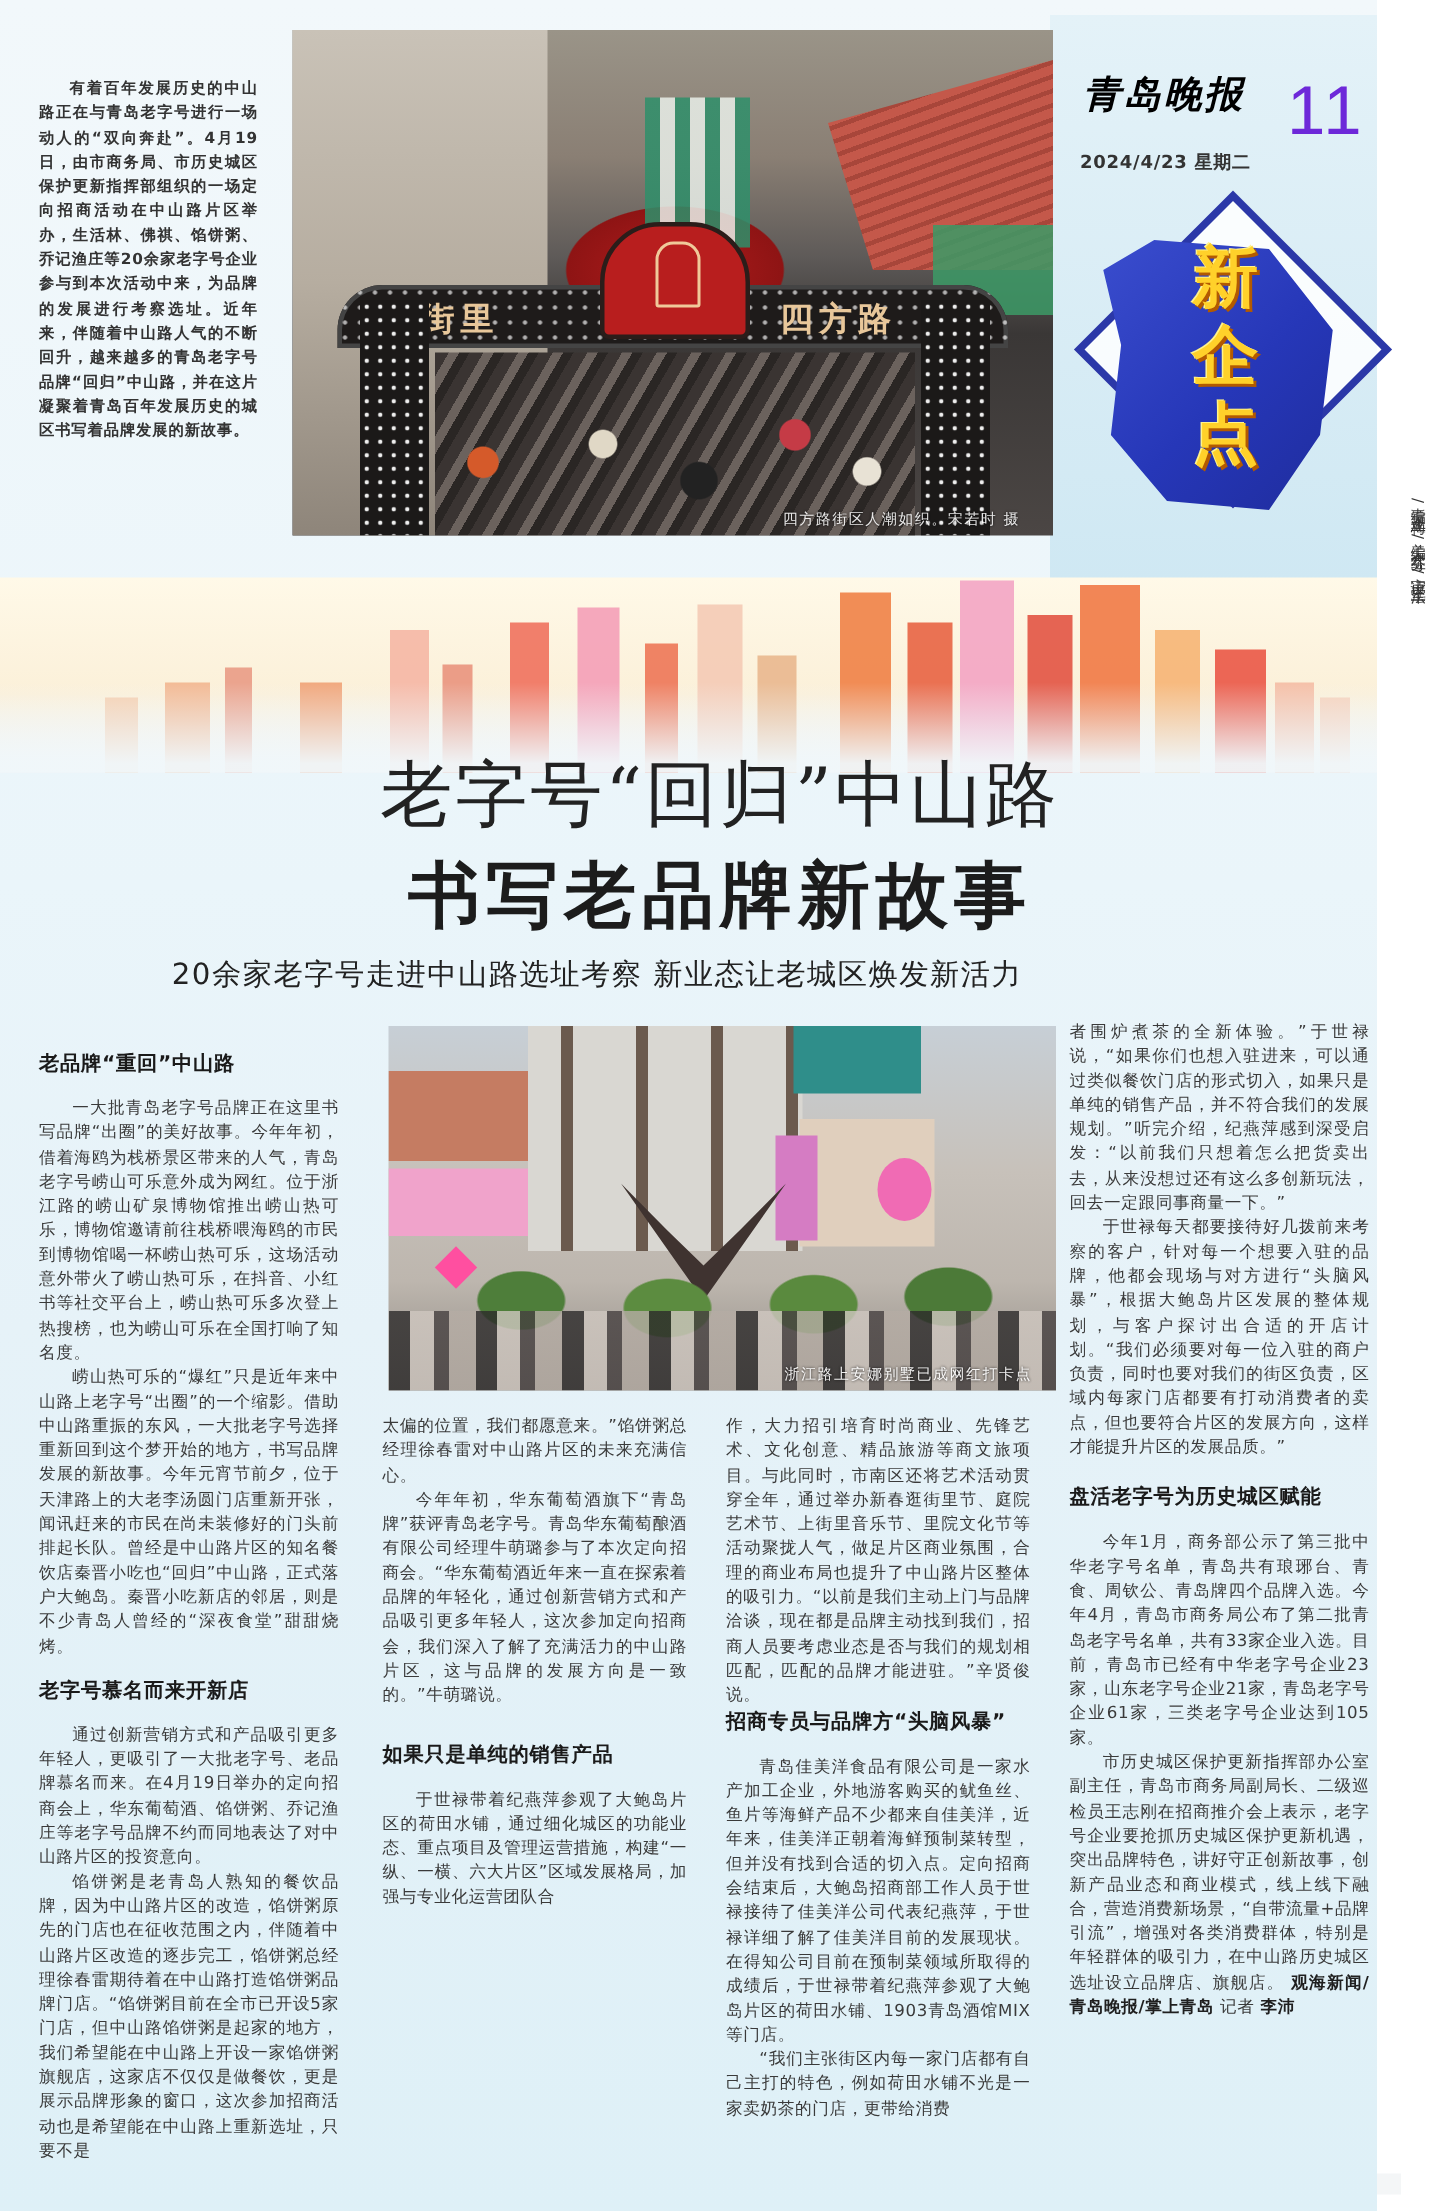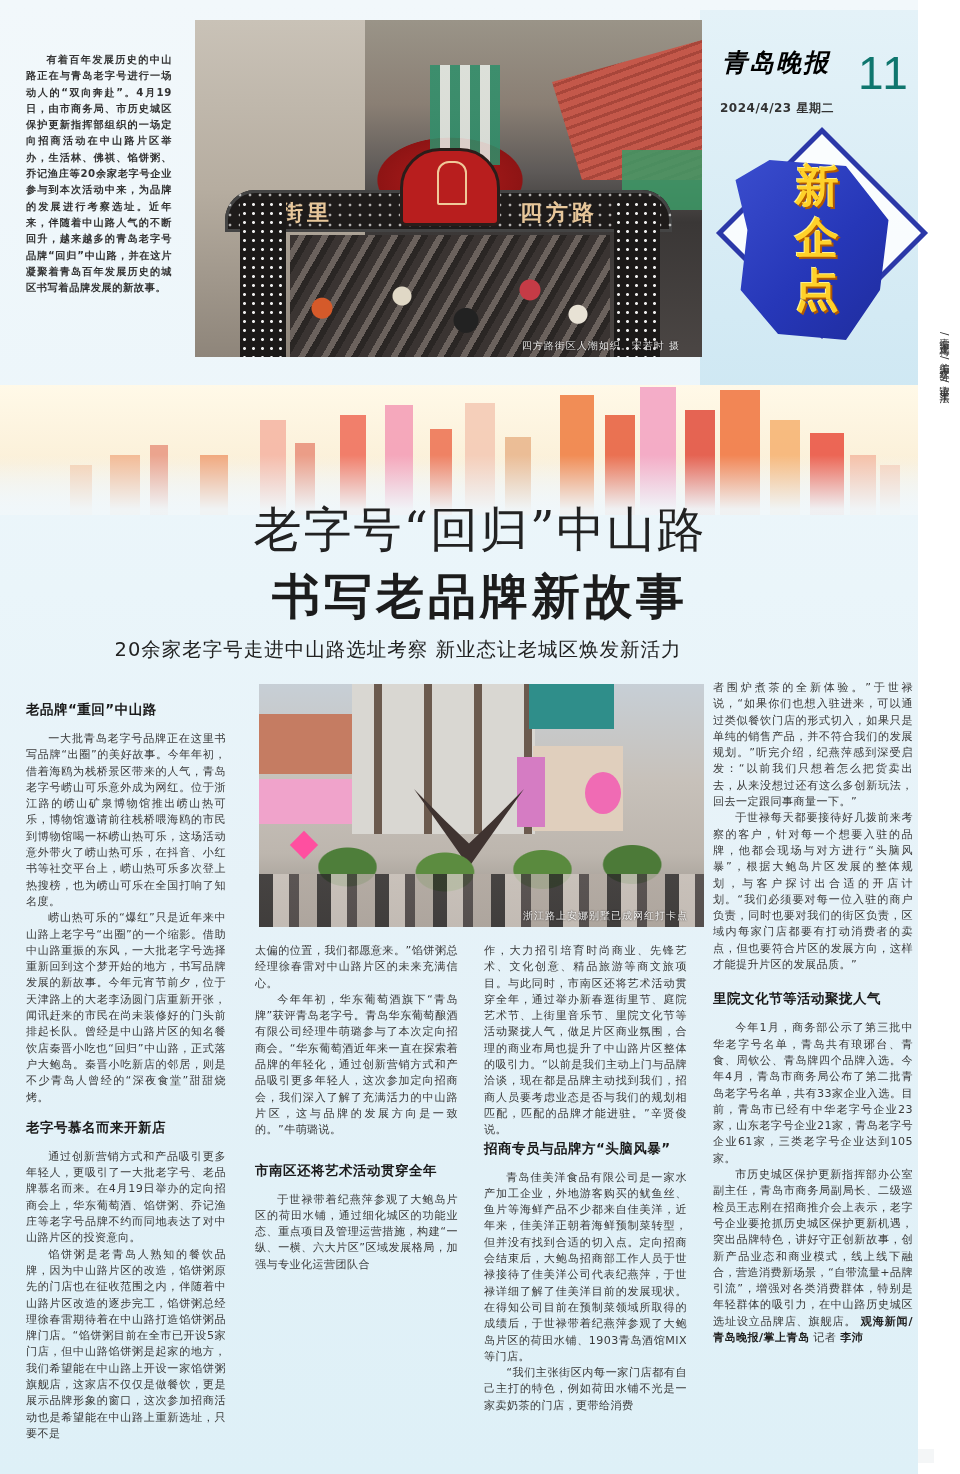--- a/index.html
+++ b/index.html
@@ -57,21 +57,21 @@
       radial-gradient(circle at 55% 70%,#222 0 12px,transparent 13px),
       radial-gradient(circle at 75% 45%,#c53b46 0 10px,transparent 11px),
       radial-gradient(circle at 90% 65%,#e8e2d5 0 9px,transparent 10px),
       repeating-linear-gradient(120deg,#3a3432 0 8px,#6b625d 8px 14px,#2a2624 14px 20px);}
   .p1-caption{position:absolute;right:22px;bottom:4px;font-size:10px;color:#fff;opacity:.88;letter-spacing:1px;text-shadow:0 0 2px #000;text-align:right;}
 
   
   .masthead-logo{position:absolute;left:722px;top:46px;font-family:"DejaVu Serif",serif;
     font-size:25px;font-weight:bold;color:#000000;font-style:italic;letter-spacing:2px;}
   .page-num{position:absolute;left:858px;top:46px;font-family:"Liberation Sans",sans-serif;
-    font-size:46px;color:#0f766e;letter-spacing:2px;}
+    font-size:46px;color:#6d28d9;letter-spacing:2px;}
   .issue-date{position:absolute;left:720px;top:100px;font-size:12px;color:#333;font-weight:bold;letter-spacing:.5px;}
 
   
   .section-badge{position:absolute;left:707px;top:130px;width:210px;height:255px;}
   .sb-frame{position:absolute;left:40px;top:28px;width:150px;height:150px;border:5px solid #2b38a8;transform:rotate(45deg);
     background:rgba(255,255,255,.85);}
   .sb-brush{position:absolute;left:20px;top:20px;width:170px;height:200px;
     background:linear-gradient(135deg,#3c4fd0 0%,#2637b8 55%,#1e2b9a 100%);
     clip-path:polygon(5% 15%,25% 5%,70% 8%,95% 35%,90% 70%,70% 95%,30% 92%,8% 70%,12% 40%);}
   .sb-text{position:absolute;left:80px;top:30px;width:60px;text-align:center;
@@ -236,35 +236,35 @@
     <p>一大批青岛老字号品牌正在这里书写品牌“出圈”的美好故事。今年年初，借着海鸥为栈桥景区带来的人气，青岛老字号崂山可乐意外成为网红。位于浙江路的崂山矿泉博物馆推出崂山热可乐，博物馆邀请前往栈桥喂海鸥的市民到博物馆喝一杯崂山热可乐，这场活动意外带火了崂山热可乐，在抖音、小红书等社交平台上，崂山热可乐多次登上热搜榜，也为崂山可乐在全国打响了知名度。</p>
     <p>崂山热可乐的“爆红”只是近年来中山路上老字号“出圈”的一个缩影。借助中山路重振的东风，一大批老字号选择重新回到这个梦开始的地方，书写品牌发展的新故事。今年元宵节前夕，位于天津路上的大老李汤圆门店重新开张，闻讯赶来的市民在尚未装修好的门头前排起长队。曾经是中山路片区的知名餐饮店秦晋小吃也“回归”中山路，正式落户大鲍岛。秦晋小吃新店的邻居，则是不少青岛人曾经的“深夜食堂”甜甜烧烤。</p>
     <div class="sec-title" style="margin-top:12px;">老字号慕名而来开新店</div>
     <p>通过创新营销方式和产品吸引更多年轻人，更吸引了一大批老字号、老品牌慕名而来。在4月19日举办的定向招商会上，华东葡萄酒、馅饼粥、乔记渔庄等老字号品牌不约而同地表达了对中山路片区的投资意向。</p>
     <p>馅饼粥是老青岛人熟知的餐饮品牌，因为中山路片区的改造，馅饼粥原先的门店也在征收范围之内，伴随着中山路片区改造的逐步完工，馅饼粥总经理徐春雷期待着在中山路打造馅饼粥品牌门店。“馅饼粥目前在全市已开设5家门店，但中山路馅饼粥是起家的地方，我们希望能在中山路上开设一家馅饼粥旗舰店，这家店不仅仅是做餐饮，更是展示品牌形象的窗口，这次参加招商活动也是希望能在中山路上重新选址，只要不是</p>
   </div>
 
   <div class="col col2">
     <p class="no-indent">太偏的位置，我们都愿意来。”馅饼粥总经理徐春雷对中山路片区的未来充满信心。</p>
     <p>今年年初，华东葡萄酒旗下“青岛牌”获评青岛老字号。青岛华东葡萄酿酒有限公司经理牛萌璐参与了本次定向招商会。“华东葡萄酒近年来一直在探索着品牌的年轻化，通过创新营销方式和产品吸引更多年轻人，这次参加定向招商会，我们深入了解了充满活力的中山路片区，这与品牌的发展方向是一致的。”牛萌璐说。</p>
-    <div class="sec-title" style="margin-top:22px;">市南区还将艺术活动贯穿全年</div>
+    <div class="sec-title" style="margin-top:22px;">如果只是单纯的销售产品</div>
     <p>于世禄带着纪燕萍参观了大鲍岛片区的荷田水铺，通过细化城区的功能业态、重点项目及管理运营措施，构建“一纵、一横、六大片区”区域发展格局，加强与专业化运营团队合</p>
   </div>
 
   <div class="col col3">
     <p class="no-indent">作，大力招引培育时尚商业、先锋艺术、文化创意、精品旅游等商文旅项目。与此同时，市南区还将艺术活动贯穿全年，通过举办新春逛街里节、庭院艺术节、上街里音乐节、里院文化节等活动聚拢人气，做足片区商业氛围，合理的商业布局也提升了中山路片区整体的吸引力。“以前是我们主动上门与品牌洽谈，现在都是品牌主动找到我们，招商人员要考虑业态是否与我们的规划相匹配，匹配的品牌才能进驻。”辛贤俊说。</p>
     <div class="sec-title" style="">招商专员与品牌方“头脑风暴”</div>
     <p>青岛佳美洋食品有限公司是一家水产加工企业，外地游客购买的鱿鱼丝、鱼片等海鲜产品不少都来自佳美洋，近年来，佳美洋正朝着海鲜预制菜转型，但并没有找到合适的切入点。定向招商会结束后，大鲍岛招商部工作人员于世禄接待了佳美洋公司代表纪燕萍，于世禄详细了解了佳美洋目前的发展现状。在得知公司目前在预制菜领域所取得的成绩后，于世禄带着纪燕萍参观了大鲍岛片区的荷田水铺、1903青岛酒馆MIX等门店。</p>
     <p>“我们主张街区内每一家门店都有自己主打的特色，例如荷田水铺不光是一家卖奶茶的门店，更带给消费</p>
   </div>
 
   <div class="col col4">
     <p class="no-indent">者围炉煮茶的全新体验。”于世禄说，“如果你们也想入驻进来，可以通过类似餐饮门店的形式切入，如果只是单纯的销售产品，并不符合我们的发展规划。”听完介绍，纪燕萍感到深受启发：“以前我们只想着怎么把货卖出去，从来没想过还有这么多创新玩法，回去一定跟同事商量一下。”</p>
     <p>于世禄每天都要接待好几拨前来考察的客户，针对每一个想要入驻的品牌，他都会现场与对方进行“头脑风暴”，根据大鲍岛片区发展的整体规划，与客户探讨出合适的开店计划。“我们必须要对每一位入驻的商户负责，同时也要对我们的街区负责，区域内每家门店都要有打动消费者的卖点，但也要符合片区的发展方向，这样才能提升片区的发展品质。”</p>
-    <div class="sec-title" style="margin-top:16px;">里院文化节等活动聚拢人气</div>
+    <div class="sec-title" style="margin-top:16px;">盘活老字号为历史城区赋能</div>
     <p>今年1月，商务部公示了第三批中华老字号名单，青岛共有琅琊台、青食、周钦公、青岛牌四个品牌入选。今年4月，青岛市商务局公布了第二批青岛老字号名单，共有33家企业入选。目前，青岛市已经有中华老字号企业23家，山东老字号企业21家，青岛老字号企业61家，三类老字号企业达到105家。</p>
     <p>
       <span>市历史城区保护更新指挥部办公室副主任，青岛市商务局副局长、二级巡检员王志刚在招商推介会上表示，老字号企业要抢抓历史城区保护更新机遇，突出品牌特色，讲好守正创新故事，创新产品业态和商业模式，线上线下融合，营造消费新场景，“自带流量+品牌引流”，增强对各类消费群体，特别是年轻群体的吸引力，在中山路历史城区选址设立品牌店、旗舰店。</span>
       <span class="byline">观海新闻/青岛晚报/掌上青岛</span>
       <span class="byline-label">记者</span>
       <span class="byline">李沛</span>
     </p>
   </div>
 
   <div class="corner-mark"></div>

